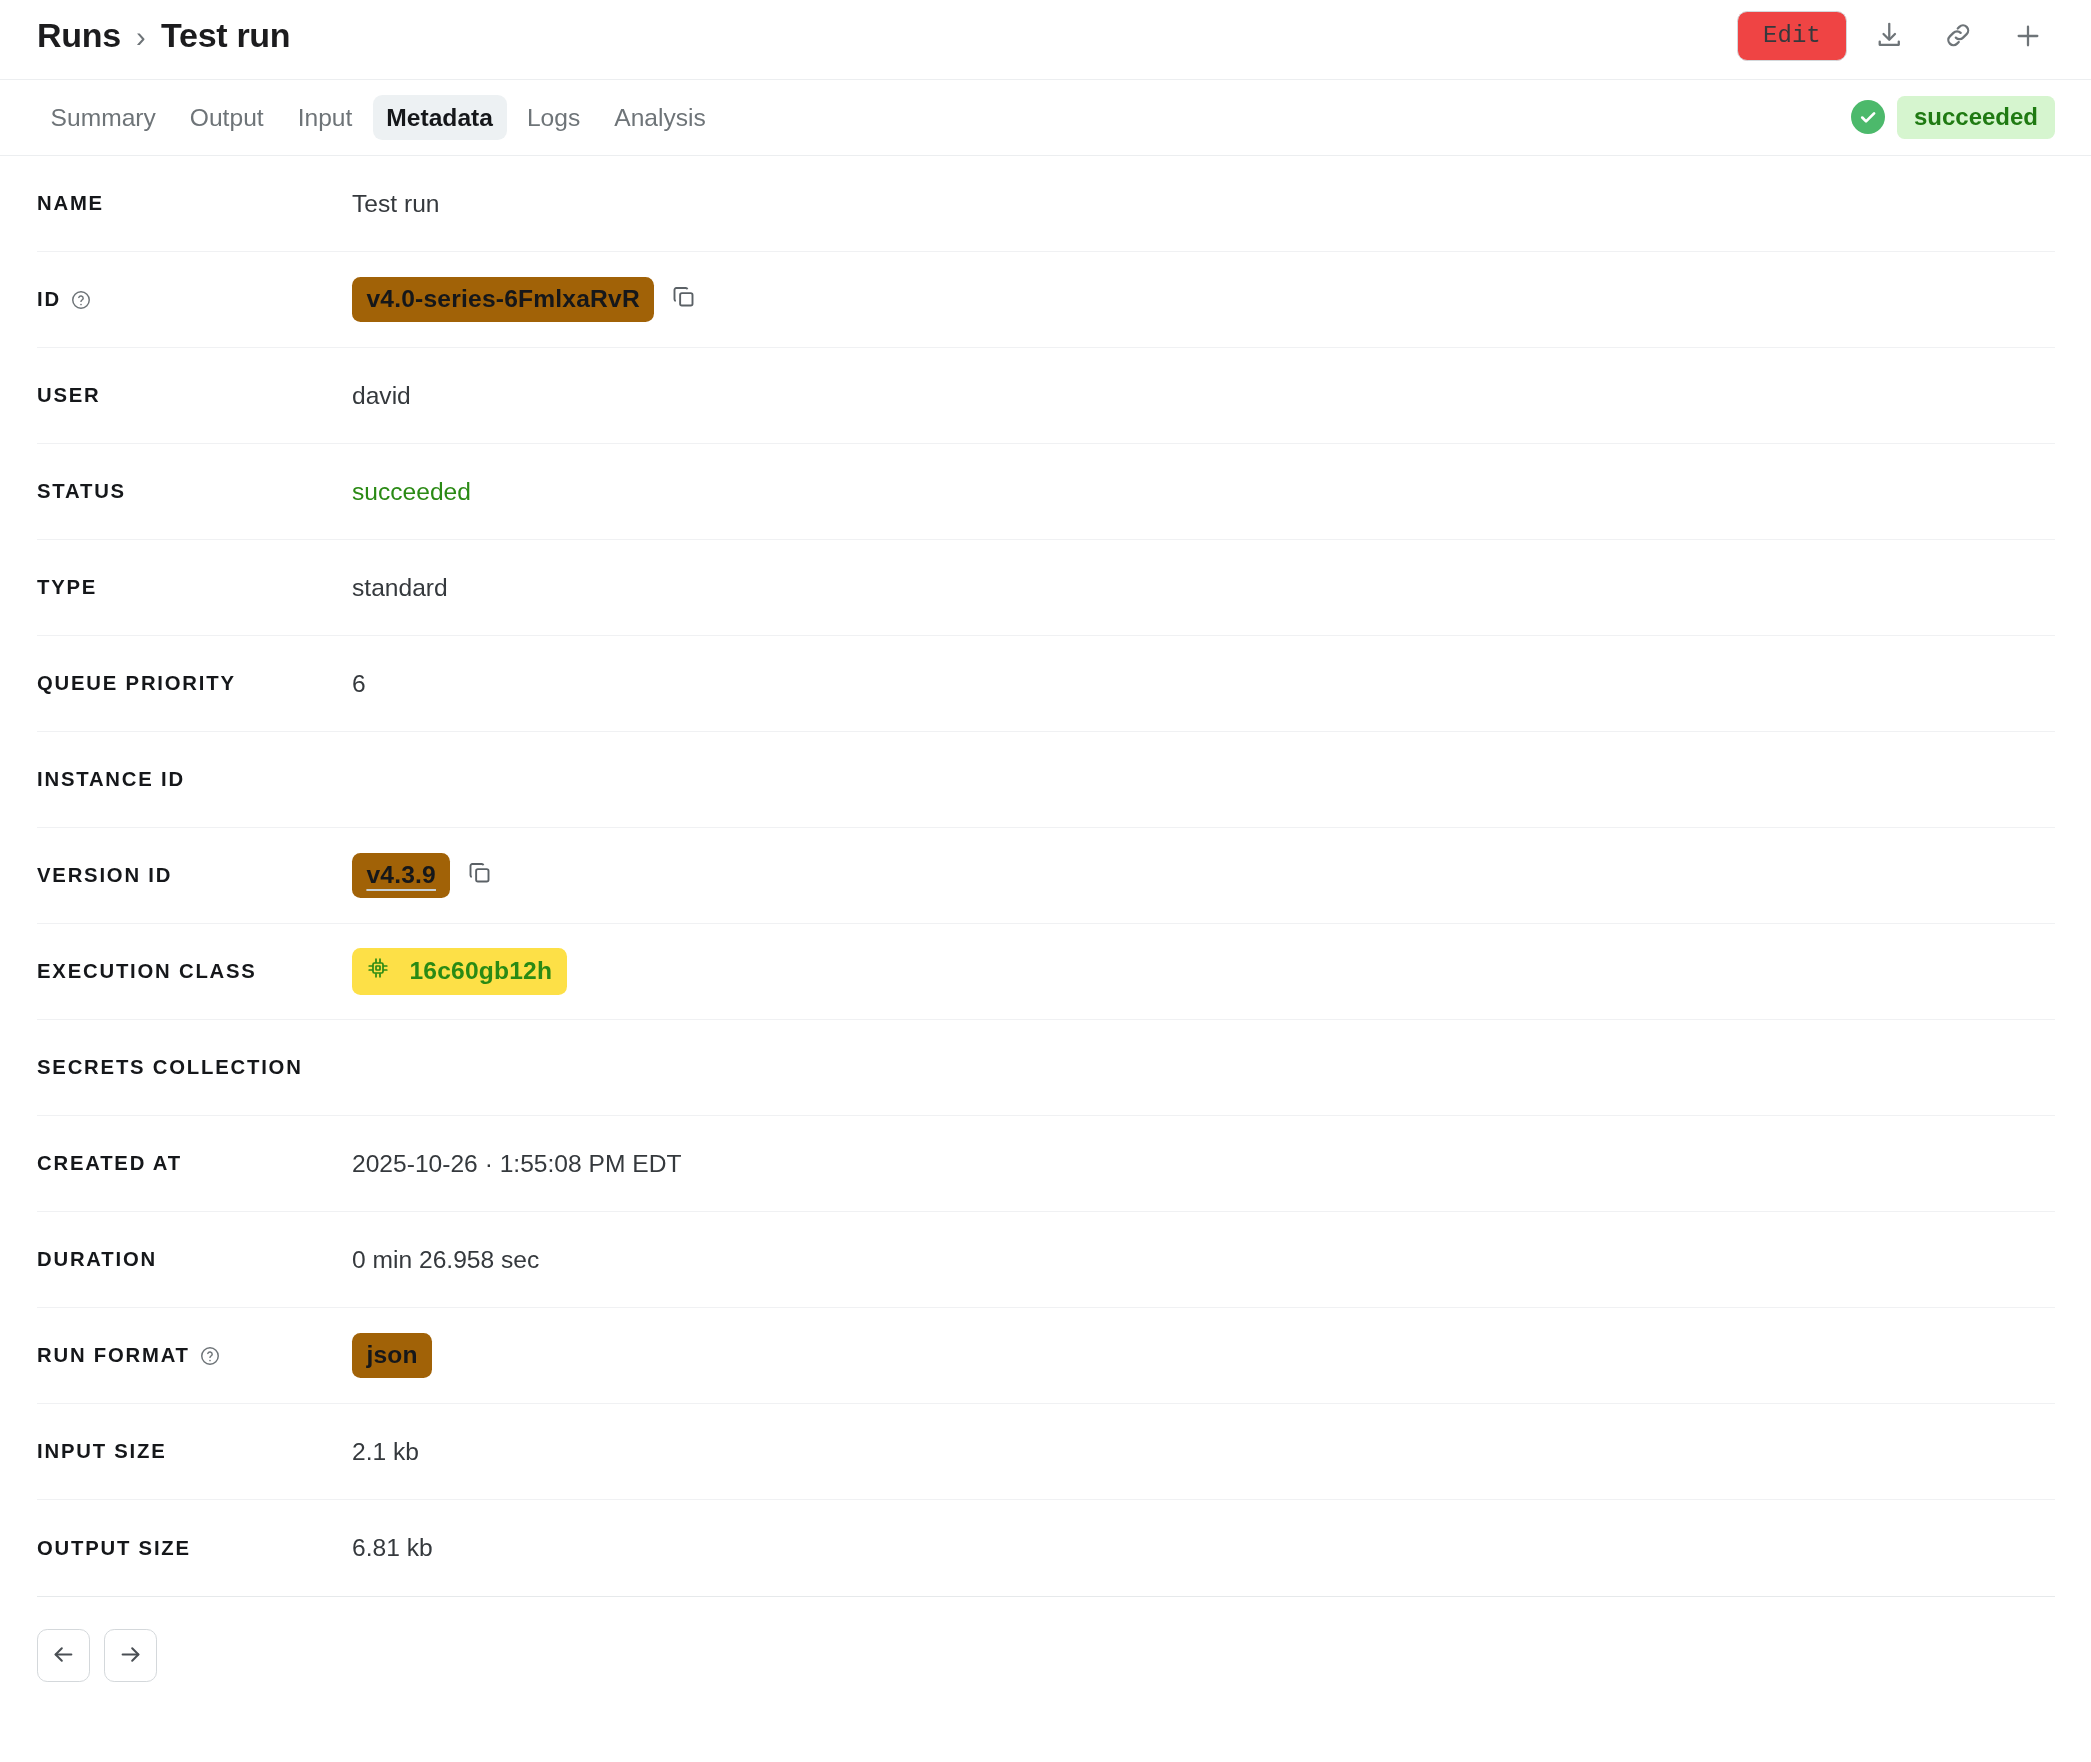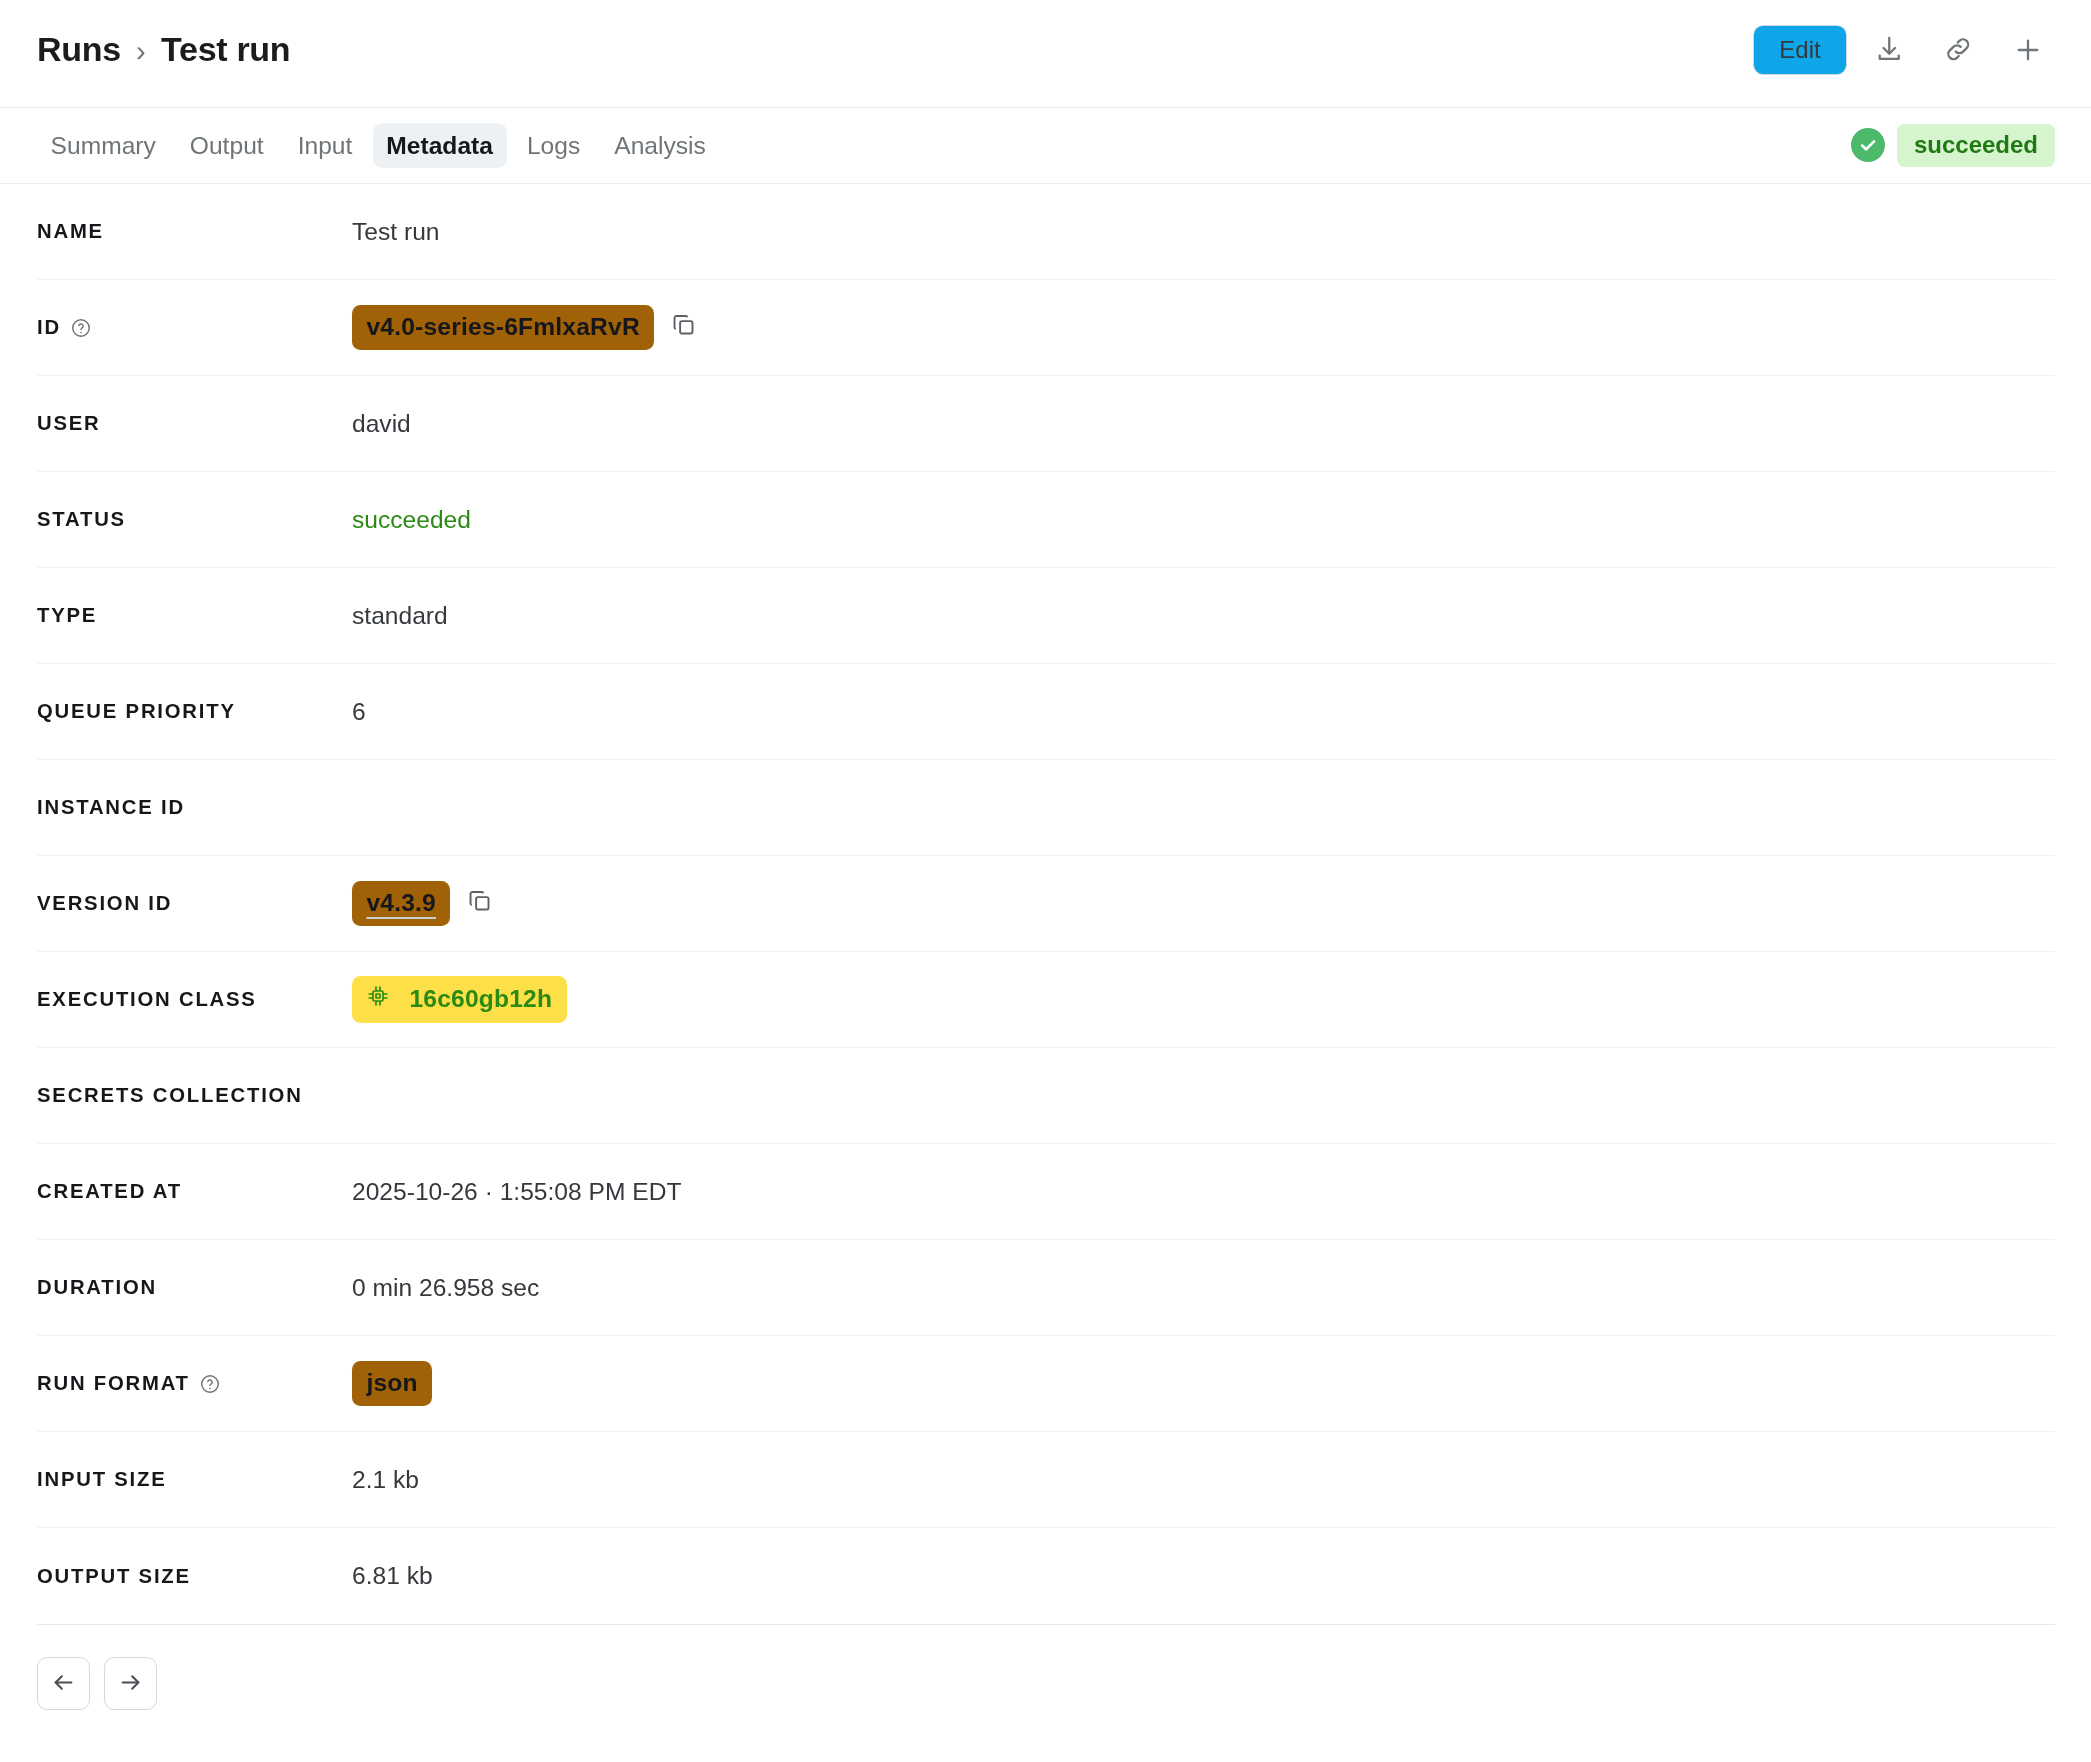--- a/index.html
+++ b/index.html
@@ -8,21 +8,21 @@
     height: 1763px;
     background: #ffffff;
     font-family: "Liberation Sans", sans-serif;
     color: #1c1c1e;
     -webkit-font-smoothing: antialiased;
   }
   .page { width: 2092px; height: 1763px; position: relative; background:#fff; }
 
   
   .header {
-    height: 108px;
+    height: 80px;
     display: flex;
     align-items: center;
     justify-content: space-between;
     padding: 0 37px 8px 37px;
     border-bottom: 1.7px solid #eceef0;
   }
   .breadcrumb { display: flex; align-items: baseline; gap: 15.3px; }
   .crumb-root {
     font-size: 34px;
     font-weight: 700;
@@ -33,22 +33,22 @@
   .crumb-current {
     font-size: 34px;
     font-weight: 700;
     color: #1c1c1e;
     letter-spacing: -0.3px;
   }
   .header-actions { display: flex; align-items: center; gap: 15.3px; }
   .edit-btn {
     border: 1.7px solid #d4d8db;
     border-radius: 10.2px;
-    background: #0ea5e9;
-    font-family: Liberation Sans, sans-serif;
+    background: #ef4444;
+    font-family: Liberation Mono, monospace;
     font-size: 24px;
     color: #35393d;
     padding: 12px 25.4px;
     cursor: pointer;
     line-height: 1;
     margin-left: 12px;
   }
   .icon-btn {
     width: 54px; height: 54px;
     display: flex; align-items: center; justify-content: center;

